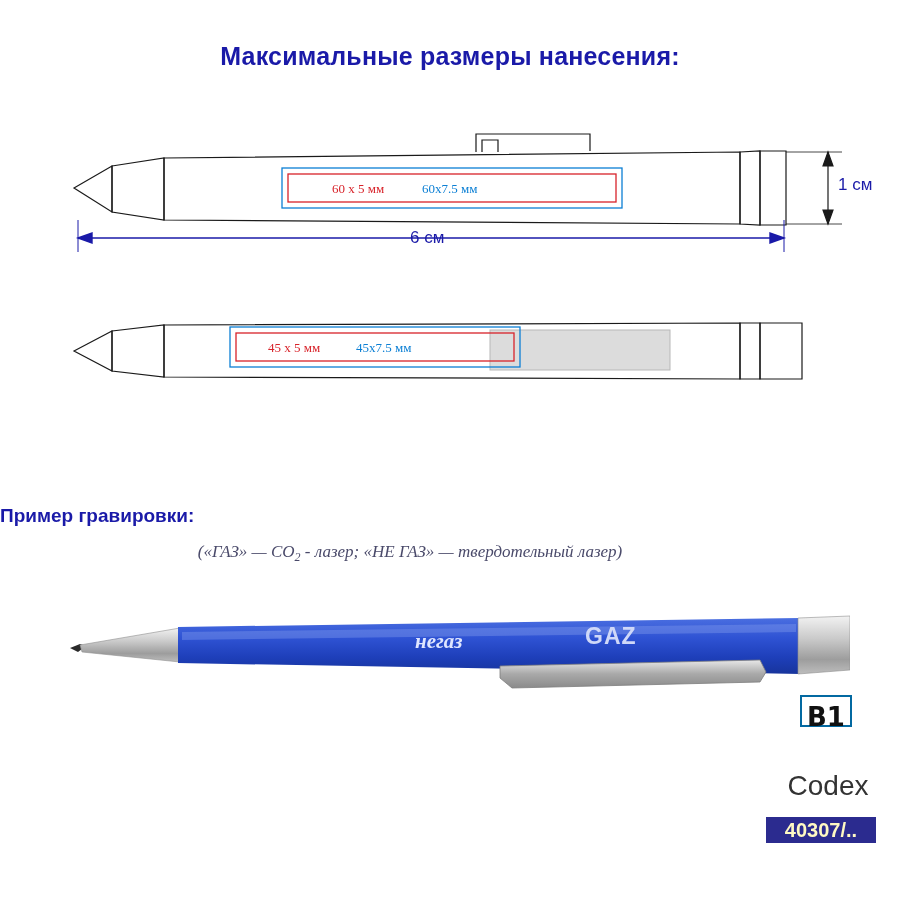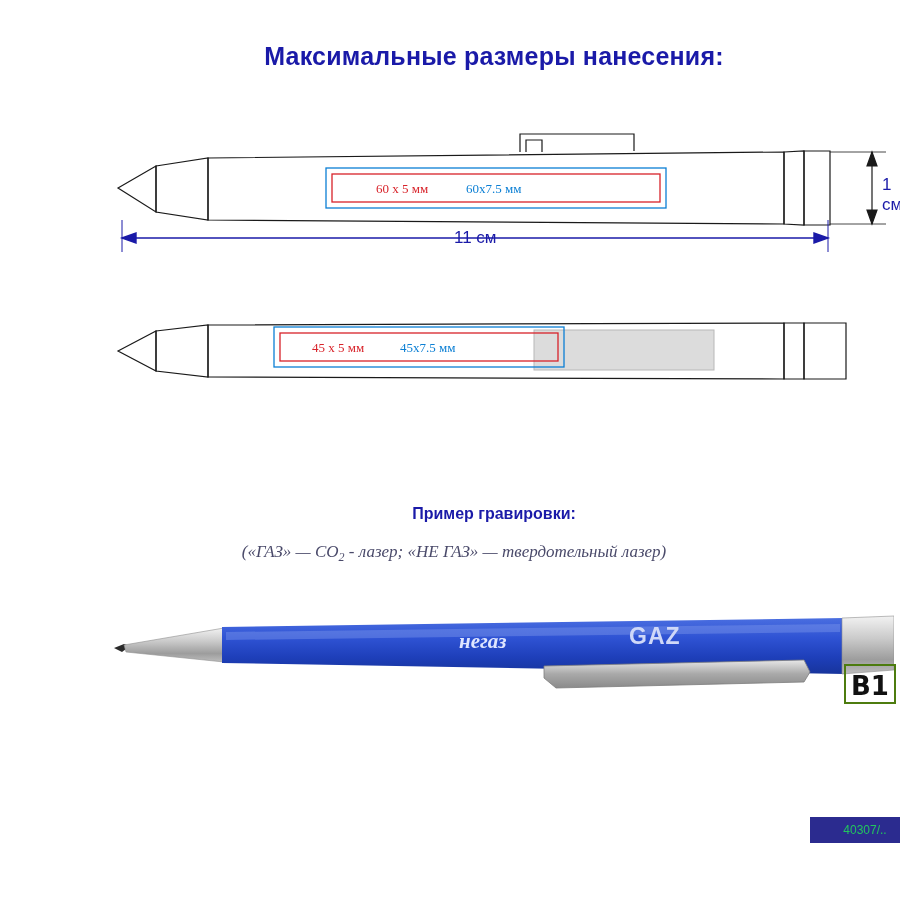--- a/index.html
+++ b/index.html
@@ -10,21 +10,20 @@
   body {
     width: 900px;
     height: 900px;
     position: relative;
     font-family: "Liberation Sans", sans-serif;
     overflow: hidden;
   }
   .stage {
     position: absolute;
     inset: 0;
-    margin-left: 44px;
   }
 
   
   .title-main {
     position: absolute;
     top: 42px;
     left: 0;
     width: 900px;
     text-align: center;
     font-size: 25px;
@@ -63,22 +62,22 @@
   .footnote .engrave { color: #d8232a; }
   .footnote .pad { color: #0b7fd4; }
   .footnote .comma { color: #d8232a; }
 
   
   .title-example {
     position: absolute;
     top: 505px;
     left: 0;
     width: 900px;
-    text-align: center;
-    font-size: 16px;
+    text-align: left;
+    font-size: 19px;
     font-weight: bold;
     color: #1a1aa8;
   }
   .subtitle-example {
     position: absolute;
     top: 542px;
     left: 0;
     width: 820px;
     text-align: center;
     font-size: 17px;
@@ -87,24 +86,24 @@
     font-style: italic;
   }
   .subtitle-example sub {
     font-size: 12px;
   }
 
   
   .brand-box {
     position: absolute;
     left: 800px;
-    top: 664px;
+    top: 695px;
     width: 52px;
-    height: 40px;
-    border: 2px solid #4d7c0f;
+    height: 32px;
+    border: 2px solid #0369a1;
     box-sizing: border-box;
   }
   .brand-box span {
     display: block;
     text-align: center;
     line-height: 40px;
     font-size: 26px;
     font-weight: bold;
     color: #111111;
     font-family: "DejaVu Sans", sans-serif;
@@ -119,25 +118,26 @@
     color: #333333;
     font-family: "Liberation Sans", sans-serif;
   }
   .brand-code {
     position: absolute;
     left: 766px;
     top: 817px;
     width: 110px;
     height: 26px;
     background: #2b2b8f;
-    color: #22c55e;
-    font-size: 12px;
+    color: #fef9c3;
+    font-size: 20px;
     text-align: center;
     line-height: 26px;
     font-family: "Liberation Sans", sans-serif;
+    font-weight: bold;
   }
 
   
   svg { display: block; }
   .print-text-red {
     font-family: "Liberation Serif", serif;
     font-size: 13px;
     fill: #d8232a;
   }
   .print-text-blue {
@@ -186,21 +186,21 @@
 
     <g stroke="#1a1a1a" stroke-width="1.2" fill="#1a1a1a">
       <line x1="768" y1="32" x2="768" y2="104"></line>
       <polygon points="768,32 763,46 773,46"></polygon>
       <polygon points="768,104 763,90 773,90"></polygon>
       <line x1="726" y1="32" x2="782" y2="32" stroke-width="0.8"></line>
       <line x1="726" y1="104" x2="782" y2="104" stroke-width="0.8"></line>
     </g>
   </svg>
 
-  <div class="dim-label" style="left:410px; top:228px;">11 см</div>
+  <div class="dim-label" style="left:410px; top:228px;">6 см</div>
   <div class="dim-label" style="left:838px; top:175px;">1 см</div>
 
   <svg class="pen-wrap" style="left:60px; top:305px;" width="820" height="90" viewBox="0 0 820 90">
     <g fill="none" stroke="#1a1a1a" stroke-width="1.2">
       <path d="M14 46 L52 26 L52 66 Z"></path>
       <path d="M52 26 L104 20 L104 72 L52 66 Z"></path>
       <path d="M104 20 L680 18 L680 74 L104 72 Z"></path>
       <path d="M680 18 L700 18 L700 74 L680 74 Z"></path>
       <path d="M700 18 L742 18 L742 74 L700 74 Z"></path>
     </g>
@@ -250,15 +250,16 @@
 
     <path d="M440 66 L700 60 L706 72 L700 82 L452 88 L440 78 Z" fill="url(#clipGrad)" stroke="#7d7d7d" stroke-width="0.8"></path>
 
     <text x="355" y="48" font-family="Liberation Serif, serif" font-style="italic" font-size="21" font-weight="bold" fill="#dfe6ff">негаз</text>
     <text x="525" y="44" font-family="Liberation Sans, sans-serif" font-size="23" font-weight="bold" fill="#cfd8f8" letter-spacing="1">GAZ</text>
   </svg>
 
   <div class="brand-box">
     <span>B1</span>
   </div>
+  <div class="brand-name">Codex</div>
   <div class="brand-code">40307/..</div>
 
 </div>
 
 </body></html>

